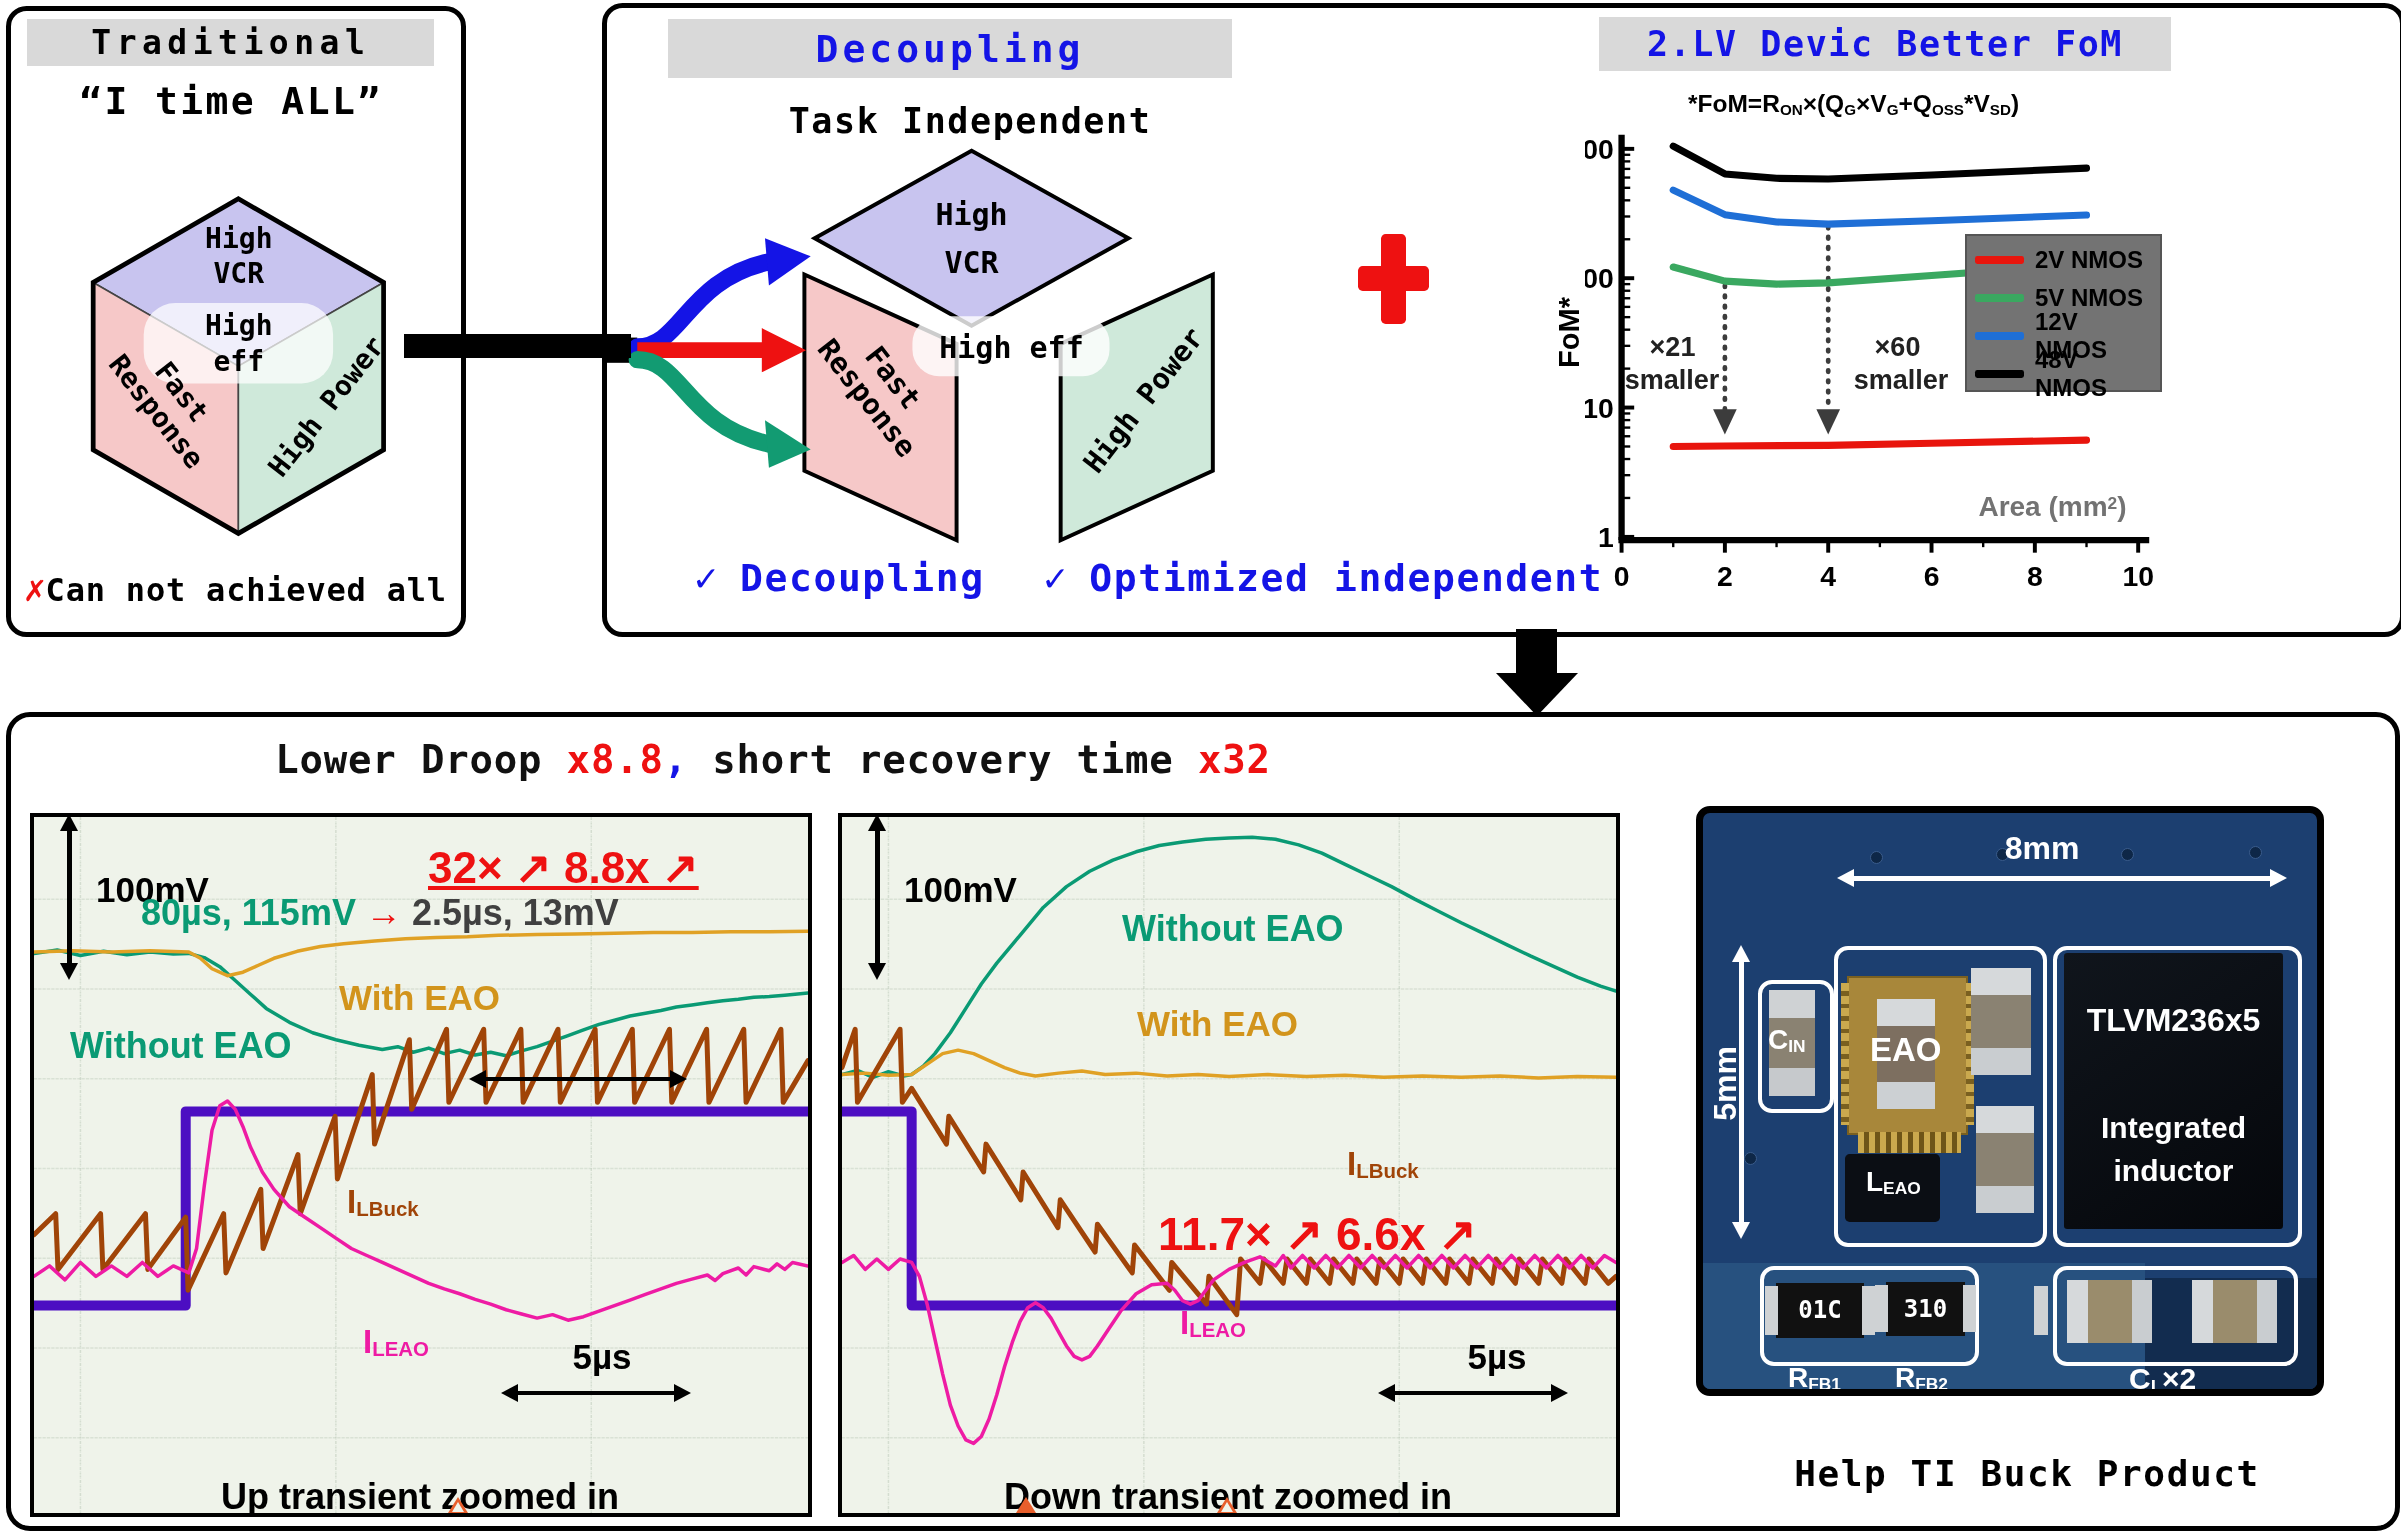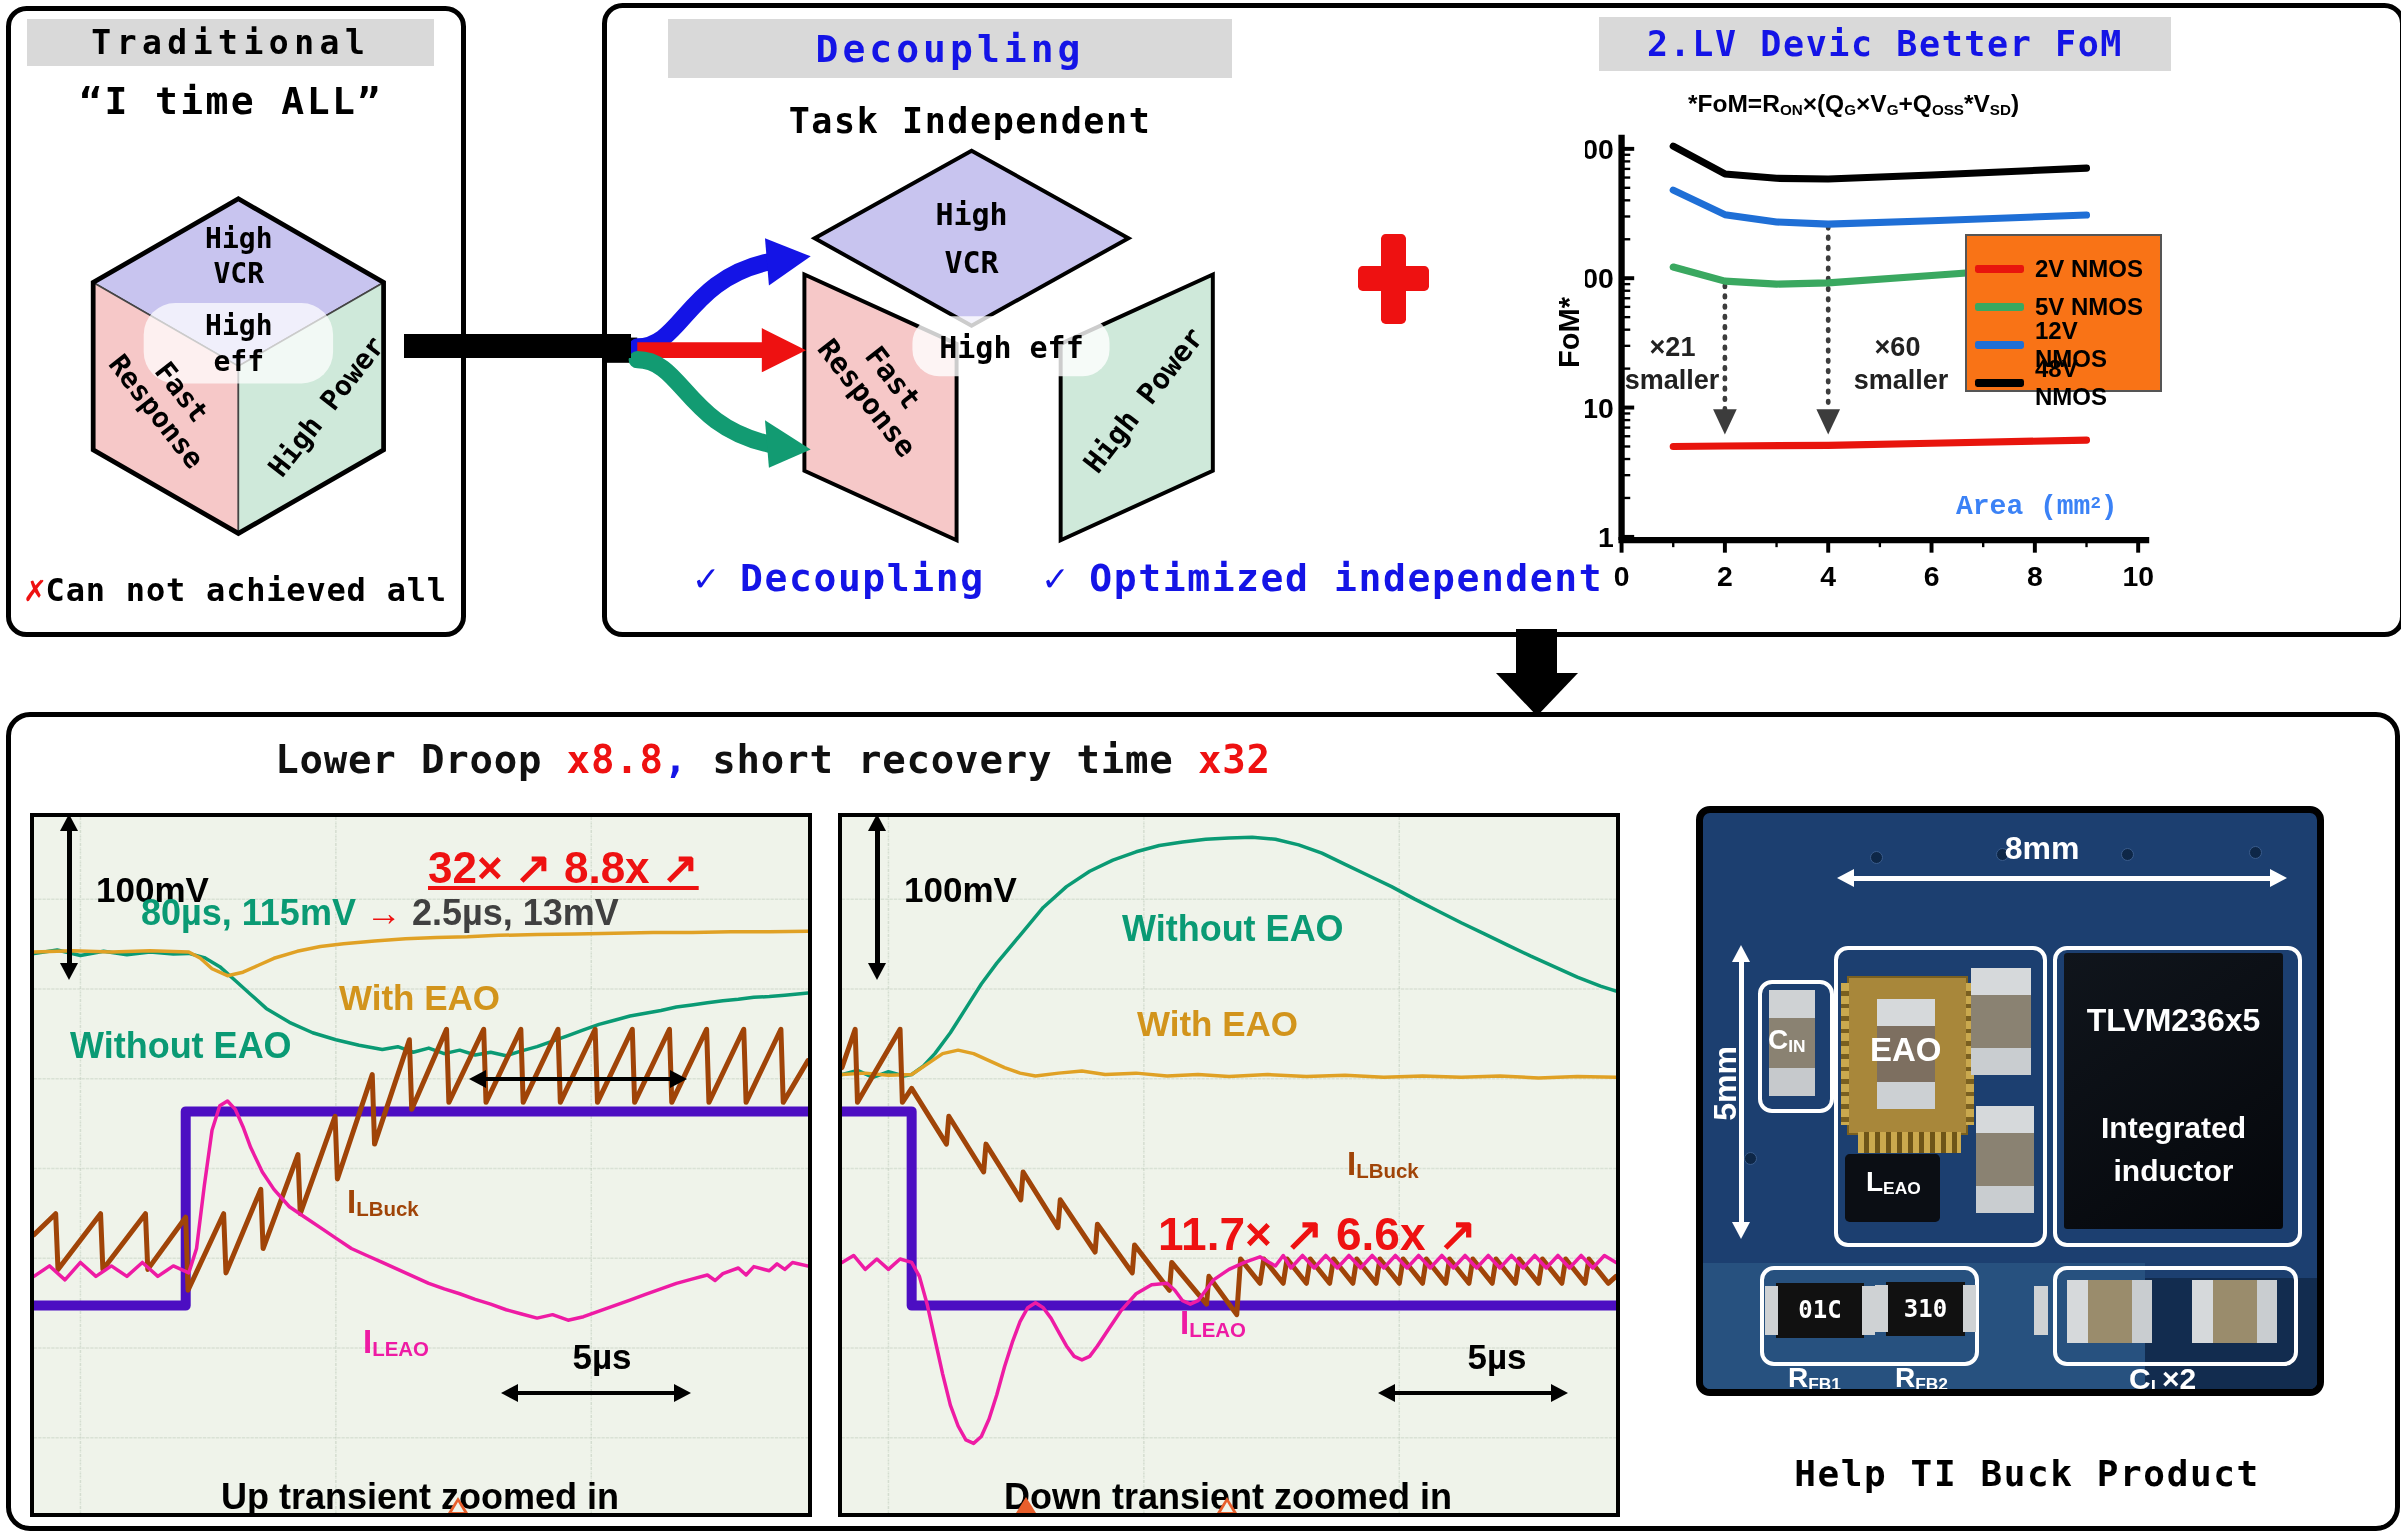--- a/index.html
+++ b/index.html
@@ -193,39 +193,39 @@
         <polyline points="111.5,197.83698776934125 177,215.65332873262895 242.5,219.50422845195075 308,217.93879631532897 439,208.52495495253012 635.5,194.4175649777496" fill="none" stroke="#3aa860" stroke-width="9" stroke-linecap="round" stroke-linejoin="round"></polyline>
         <polyline points="111.5,100.2764370704037 177,131.4166822111793 242.5,140.73069973839142 308,143.39858822356177 439,139.1766534694355 635.5,131.87768249392713" fill="none" stroke="#1f6fd6" stroke-width="9" stroke-linecap="round" stroke-linejoin="round"></polyline>
         <polyline points="111.5,44.52495495253012 177,79.78648426664252 242.5,85.33924009744112 308,86.1864379625224 439,81.13461842709984 635.5,72.39363081007163" fill="none" stroke="#000000" stroke-width="9" stroke-linecap="round" stroke-linejoin="round"></polyline>
       </svg>
 
     <div class="abs sans ctr" style="left:95px;top:245px;width:95px;font-size:27px;color:#222;">×21</div>
     <div class="abs sans ctr" style="left:79px;top:278px;width:126px;font-size:27px;color:#222;">smaller</div>
     <div class="abs sans ctr" style="left:320px;top:245px;width:95px;font-size:27px;color:#222;">×60</div>
     <div class="abs sans ctr" style="left:308px;top:278px;width:126px;font-size:27px;color:#222;">smaller</div>
 
-    <div class="abs" style="left:435px;top:147px;width:197px;height:158px;background:#f97316;border:2.4px solid #555;padding:14px 8px;box-sizing:border-box;">
+    <div class="abs" style="left:435px;top:147px;width:197px;height:158px;background:#737373;border:2.4px solid #555;padding:5px 8px;box-sizing:border-box;">
         <div class="legend-row">
           <span class="legend-chip" style="background: rgb(232, 21, 13);"></span>
           <span class="legend-label">2V NMOS</span>
         </div>
         <div class="legend-row">
           <span class="legend-chip" style="background: rgb(58, 168, 96);"></span>
           <span class="legend-label">5V NMOS</span>
         </div>
         <div class="legend-row">
           <span class="legend-chip" style="background: rgb(31, 111, 214);"></span>
           <span class="legend-label">12V NMOS</span>
         </div>
         <div class="legend-row">
           <span class="legend-chip" style="background: rgb(0, 0, 0);"></span>
           <span class="legend-label">48V NMOS</span>
         </div>
       </div>
-    <div class="abs sans" style="left:426px;top:404px;width:193px;font-size:28px;color:#3b82f6;text-align:left;font-family:Liberation Mono, monospace;"><span>Area (mm</span><span class="sp">2</span><span>)</span></div>
+    <div class="abs sans" style="left:426px;top:404px;width:193px;font-size:28px;color:#737373;text-align:center;"><span>Area (mm</span><span class="sp">2</span><span>)</span></div>
   </div>
 
   <div class="abs" style="left:1516px;top:629px;width:41px;height:46px;background:#000;"></div>
   <div class="abs" style="left:1496px;top:673px;width:0;height:0;border-left:41px solid transparent;border-right:41px solid transparent;border-top:43px solid #000;"></div>
 
   <div class="panel" style="left:6.3px;top:712px;width:2384px;height:809px;border-radius:24px;"></div>
 
   <div class="abs mono ctr" style="left:221px;top:737px;width:1104px;font-size:39px;letter-spacing:0.8px;white-space:nowrap;"><span style="color: rgb(17, 17, 17);">Lower Droop </span><span style="color: rgb(238, 17, 17);">x8.8</span><span style="color: rgb(20, 20, 230);">,</span><span style="color: rgb(17, 17, 17);"> short recovery time </span><span style="color: rgb(238, 17, 17);">x32</span></div>
 
   <div class="scope" style="left:30px;top:813px;">

